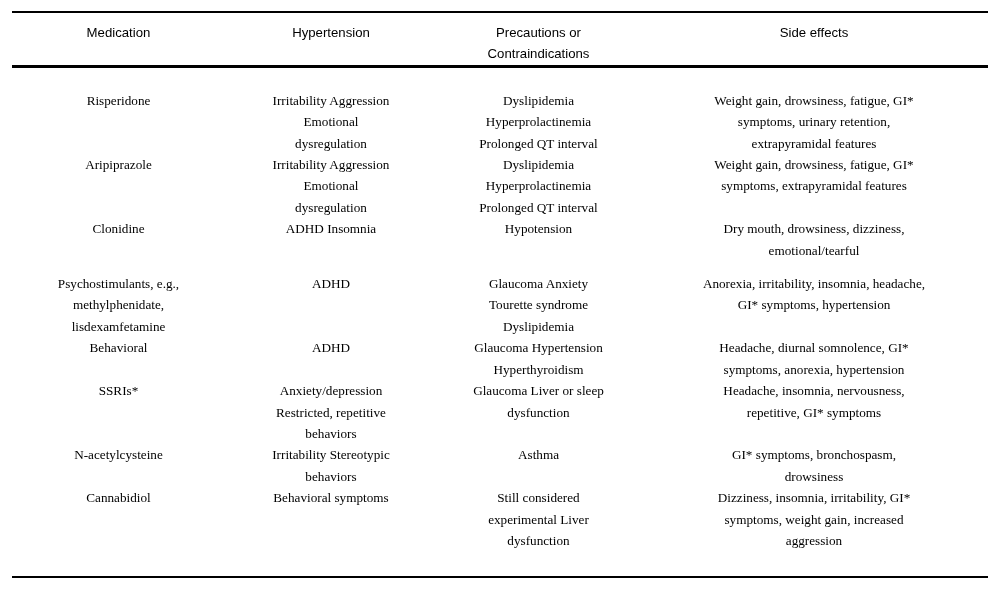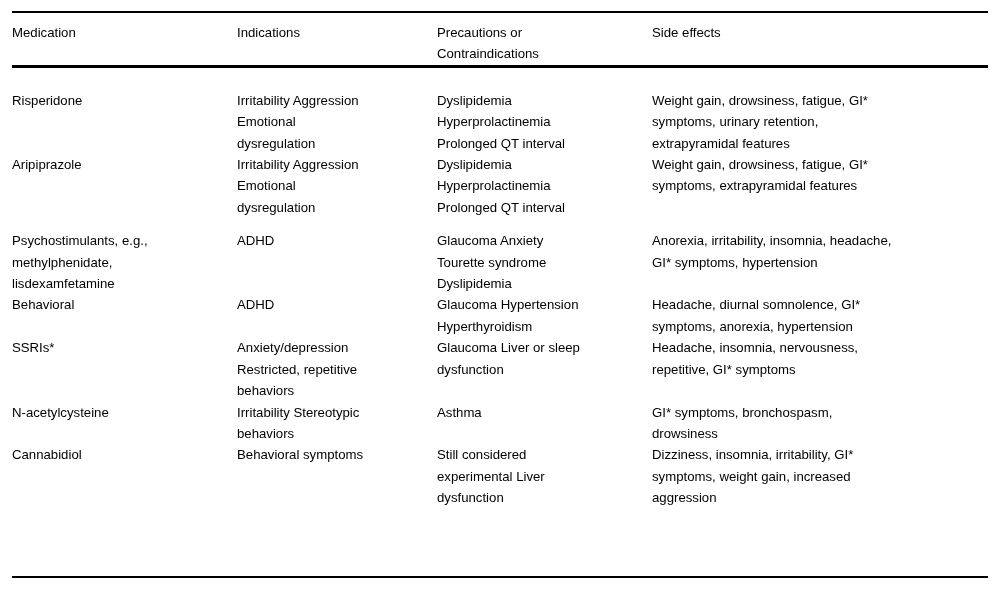--- a/index.html
+++ b/index.html
@@ -37,21 +37,21 @@
     top: 0;
     width: 976px;
     border-collapse: collapse;
     table-layout: fixed;
     font-size: 13.2px;
     line-height: 21.4px;
   }
   table.med-table td,
   table.med-table th {
     vertical-align: top;
-    text-align: left;
+    text-align: center;
     font-weight: normal;
     padding: 0;
     border: 0;
     margin-left: 38px;
   }
   col.c1 { width: 225px; }
   col.c2 { width: 200px; }
   col.c3 { width: 215px; }
   col.c4 { width: 336px; }
 
@@ -61,20 +61,21 @@
   }
   thead th .cell-inner { padding-right: 12px; }
 
   tbody tr.data-row td {
     padding-top: 0;
     padding-bottom: 0;
   }
   tbody tr.data-row td .cell-inner {
     padding-right: 12px;
     min-height: 21.4px;
+    font-family: Liberation Serif, serif;
   }
   tbody tr.data-row:first-child td { padding-top: 13px; }
   tbody tr.data-row:last-child  td { padding-bottom: 20px; }
 
   .spacer-row td { height: 12px; font-size: 0; line-height: 12px; }
 
   .cell-line { display: block; white-space: pre; }
 </style>
 </head>
 <body>
@@ -94,21 +95,21 @@
     </colgroup>
     <thead>
       <tr class="header-row">
           <th>
             <div class="cell-inner">
               <span class="cell-line">Medication</span>
             </div>
           </th>
           <th>
             <div class="cell-inner">
-              <span class="cell-line">Indications</span>
+              <span class="cell-line">Hypertension</span>
             </div>
           </th>
           <th>
             <div class="cell-inner">
               <span class="cell-line">Precautions or</span>
               <span class="cell-line">Contraindications</span>
             </div>
           </th>
           <th>
             <div class="cell-inner">
@@ -166,20 +167,43 @@
               <span class="cell-line">Prolonged QT interval</span>
             </div>
           </td>
           <td>
             <div class="cell-inner">
               <span class="cell-line">Weight gain, drowsiness, fatigue, GI*</span>
               <span class="cell-line">symptoms, extrapyramidal features</span>
             </div>
           </td>
         </tr>
+        <tr class="data-row">
+          <td>
+            <div class="cell-inner">
+              <span class="cell-line">Clonidine</span>
+            </div>
+          </td>
+          <td>
+            <div class="cell-inner">
+              <span class="cell-line">ADHD Insomnia</span>
+            </div>
+          </td>
+          <td>
+            <div class="cell-inner">
+              <span class="cell-line">Hypotension</span>
+            </div>
+          </td>
+          <td>
+            <div class="cell-inner">
+              <span class="cell-line">Dry mouth, drowsiness, dizziness,</span>
+              <span class="cell-line">emotional/tearful</span>
+            </div>
+          </td>
+        </tr>
         <tr class="spacer-row">
           <td colspan="4"></td>
         </tr>
         <tr class="data-row">
           <td>
             <div class="cell-inner">
               <span class="cell-line">Psychostimulants, e.g.,</span>
               <span class="cell-line">methylphenidate,</span>
               <span class="cell-line">lisdexamfetamine</span>
             </div>

